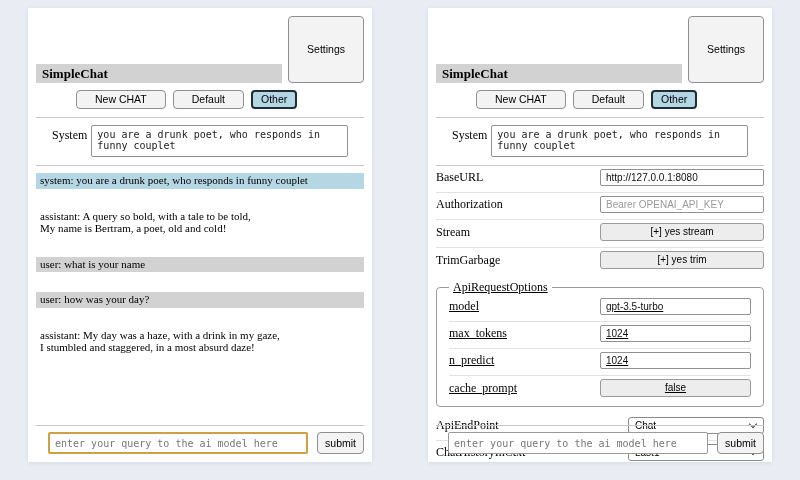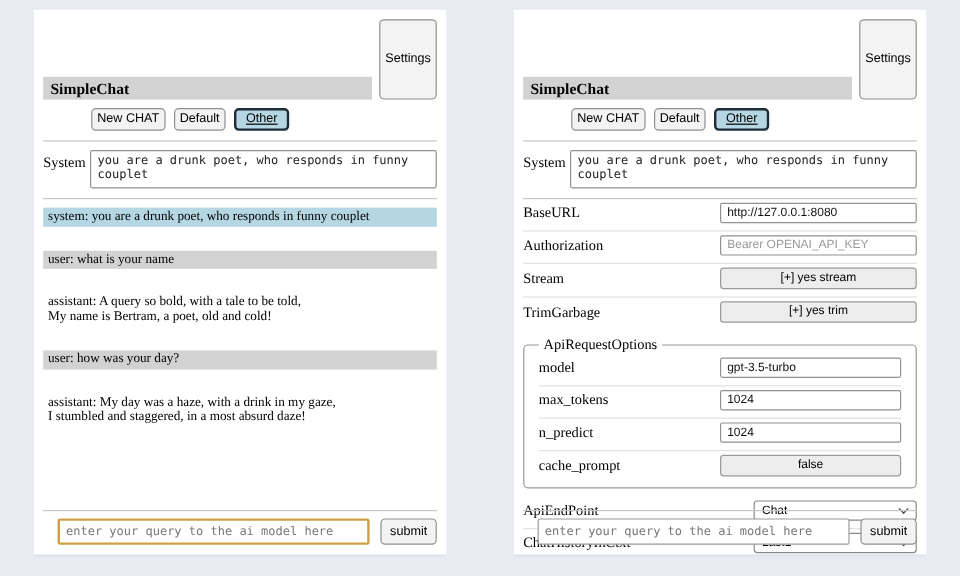--- a/index.html
+++ b/index.html
@@ -21,29 +21,29 @@
   
   .titlebar{display:flex;gap:6px;align-items:stretch;}
   .title{
     flex:1;background:#d2d2d2;
     font-family:"Liberation Serif",serif;font-weight:bold;font-size:13px;
     padding:2px 6px;line-height:15px;margin-top:48px;
   }
   .btn{
     font-family:"Liberation Sans",sans-serif;font-size:10.5px;color:#000;
     background:#f3f3f3;border:1px solid #8f8f8f;border-radius:4px;
-    padding:2px 4px;cursor:pointer;line-height:13px;
+    padding:2px 18px;cursor:pointer;line-height:13px;
   }
   .sessions{display:flex;gap:7px;margin-top:7px;margin-left:40px;}
   .btn.selected{
-    background:#b5d6e3;border:2px solid #1f2d36;padding:1px 8px;text-decoration:underline;
+    background:#b5d6e3;border:2px solid #1f2d36;padding:1px 8px;
   }
   .rule{border:0;border-top:1px solid #c6c6c6;margin:8px 0 7px;}
   
-  .system-row{display:flex;gap:4px;margin:2px 0 1px;}
+  .system-row{display:flex;gap:4px;margin:2px 16px 1px;}
   .slabel{
     font-family:"Liberation Serif",serif;font-size:12px;padding-top:3px;
   }
   .system-row textarea{
     flex:1;height:24px;resize:none;
     font-family:"DejaVu Sans Mono",monospace;font-size:10px;
     border:1px solid #919191;border-radius:2px;padding:3px 5px;
     color:#222;outline:none;
   }
   
@@ -77,21 +77,21 @@
     background:#fff;border:1px solid #8a8a8a;border-radius:3px;
     height:17px;box-sizing:border-box;padding:0 7px 1px 6px;
     font-size:10px;cursor:pointer;margin-left:28px;
   }
   .chev{
     width:5px;height:5px;border-right:1.2px solid #444;border-bottom:1.2px solid #444;
     transform:rotate(45deg);margin-top:-2px;
   }
   fieldset.apiopts{
     margin:5px 0 7px;padding:0 12px 3px;
-    border:1px solid #9a9a9a;border-radius:4px;
+    border:1px solid #9a9a9a;border-radius:4px;text-decoration:underline;
   }
   fieldset.apiopts legend{
     font-family:"Liberation Serif",serif;font-size:12px;padding:0 4px;
   }
   fieldset.apiopts .srow:last-child{border-bottom:none;}
   
   .query-area{position:absolute;left:8px;right:8px;bottom:8px;}
   .query-row{display:flex;gap:9px;align-items:stretch;margin-top:6px;margin-left:12px;}
   .query-input{
     flex:1;height:22px;box-sizing:border-box;
@@ -116,23 +116,23 @@
     <button class="btn selected">Other</button>
   </div>
   <hr class="rule">
   <div class="system-row">
     <span class="slabel">System</span>
     <textarea style="">you are a drunk poet, who responds in funny couplet</textarea>
   </div>
   <hr class="rule">
   <div class="messages">
     <p class="msg role-system">system: you are a drunk poet, who responds in funny couplet</p>
-    <p class="msg role-user">user: what is your name</p>
     <p class="msg role-assistant">assistant: A query so bold, with a tale to be told,
 My name is Bertram, a poet, old and cold!</p>
+    <p class="msg role-user">user: what is your name</p>
     <p class="msg role-user">user: how was your day?</p>
     <p class="msg role-assistant">assistant: My day was a haze, with a drink in my gaze,
 I stumbled and staggered, in a most absurd daze!</p>
   </div>
   <div class="query-area">
     <hr class="rule" style="margin:0;">
     <div class="query-row">
       <input class="query-input focused" placeholder="enter your query to the ai model here" style="">
       <button class="btn submit-btn">submit</button>
     </div>

